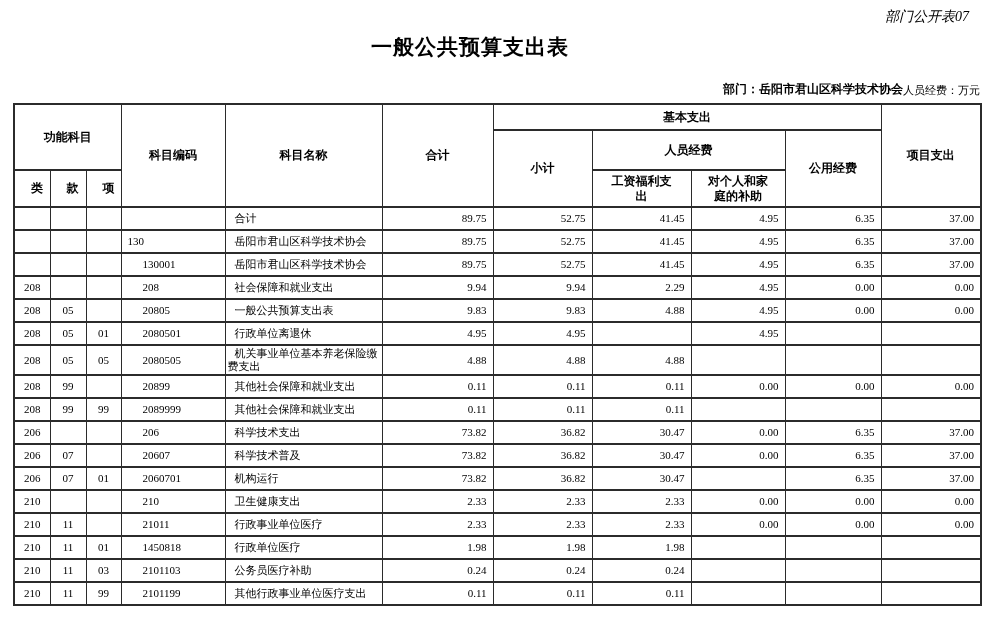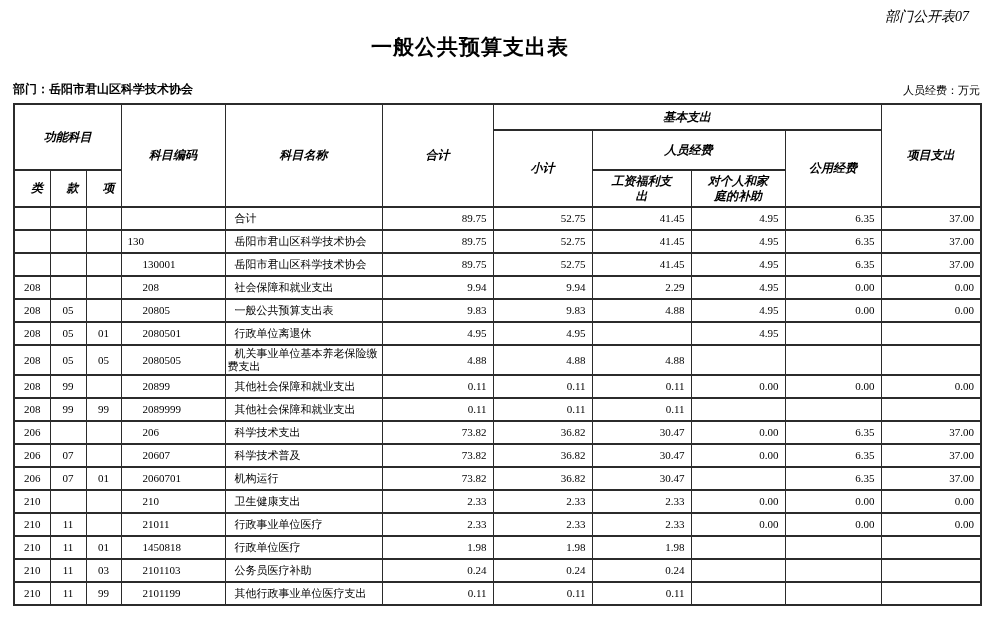--- a/index.html
+++ b/index.html
@@ -17,21 +17,21 @@
     font-size: 14px;
     font-style: italic;
   }
   .page-title {
     position: absolute; top: 33px; left: 0; width: 940px;
     text-align: center;
     font-size: 21px; font-weight: bold; letter-spacing: 1px;
   }
   .meta-row {
     position: absolute; top: 81px; left: 13px; width: 967px;
-    display: flex; justify-content: space-between; align-items: flex-end;
+    display: flex; justify-content: flex-end; align-items: flex-end;
   }
   .dept-label { font-size: 12px; font-weight: bold; }
   .unit-label { font-size: 11px; }
 
   table.budget {
     position: absolute; left: 13px; top: 103px;
     width: 967px;
     border-collapse: collapse;
     table-layout: fixed;
     border: 2px solid #2b2b2b;
@@ -41,21 +41,20 @@
     border-right: 1px solid #2b2b2b;
     border-top: 2px solid #2b2b2b;
     border-bottom: 2px solid #2b2b2b;
     vertical-align: middle;
     overflow: hidden;
   }
   th {
     font-size: 12px; font-weight: bold;
     text-align: center; padding: 1px 16px;
     line-height: 15px;
-    font-style: italic;
   }
   tr.hr1 th { height: 26px; }
   tr.hr2 th { height: 40px; }
   tr.hr3 th { height: 37px; }
   td { height: 23px; font-size: 11px; padding: 1px 2px; line-height: 13px; }
   td.c-mid  { text-align: center; }
   td.c-code { text-align: left; padding-left: 6px; }
   td.c-code.ind { text-indent: 15px; }
   td.c-name { text-align: left; padding-left: 2px; text-indent: 7px; }
   td.c-num  { text-align: right; padding-right: 6px; }

